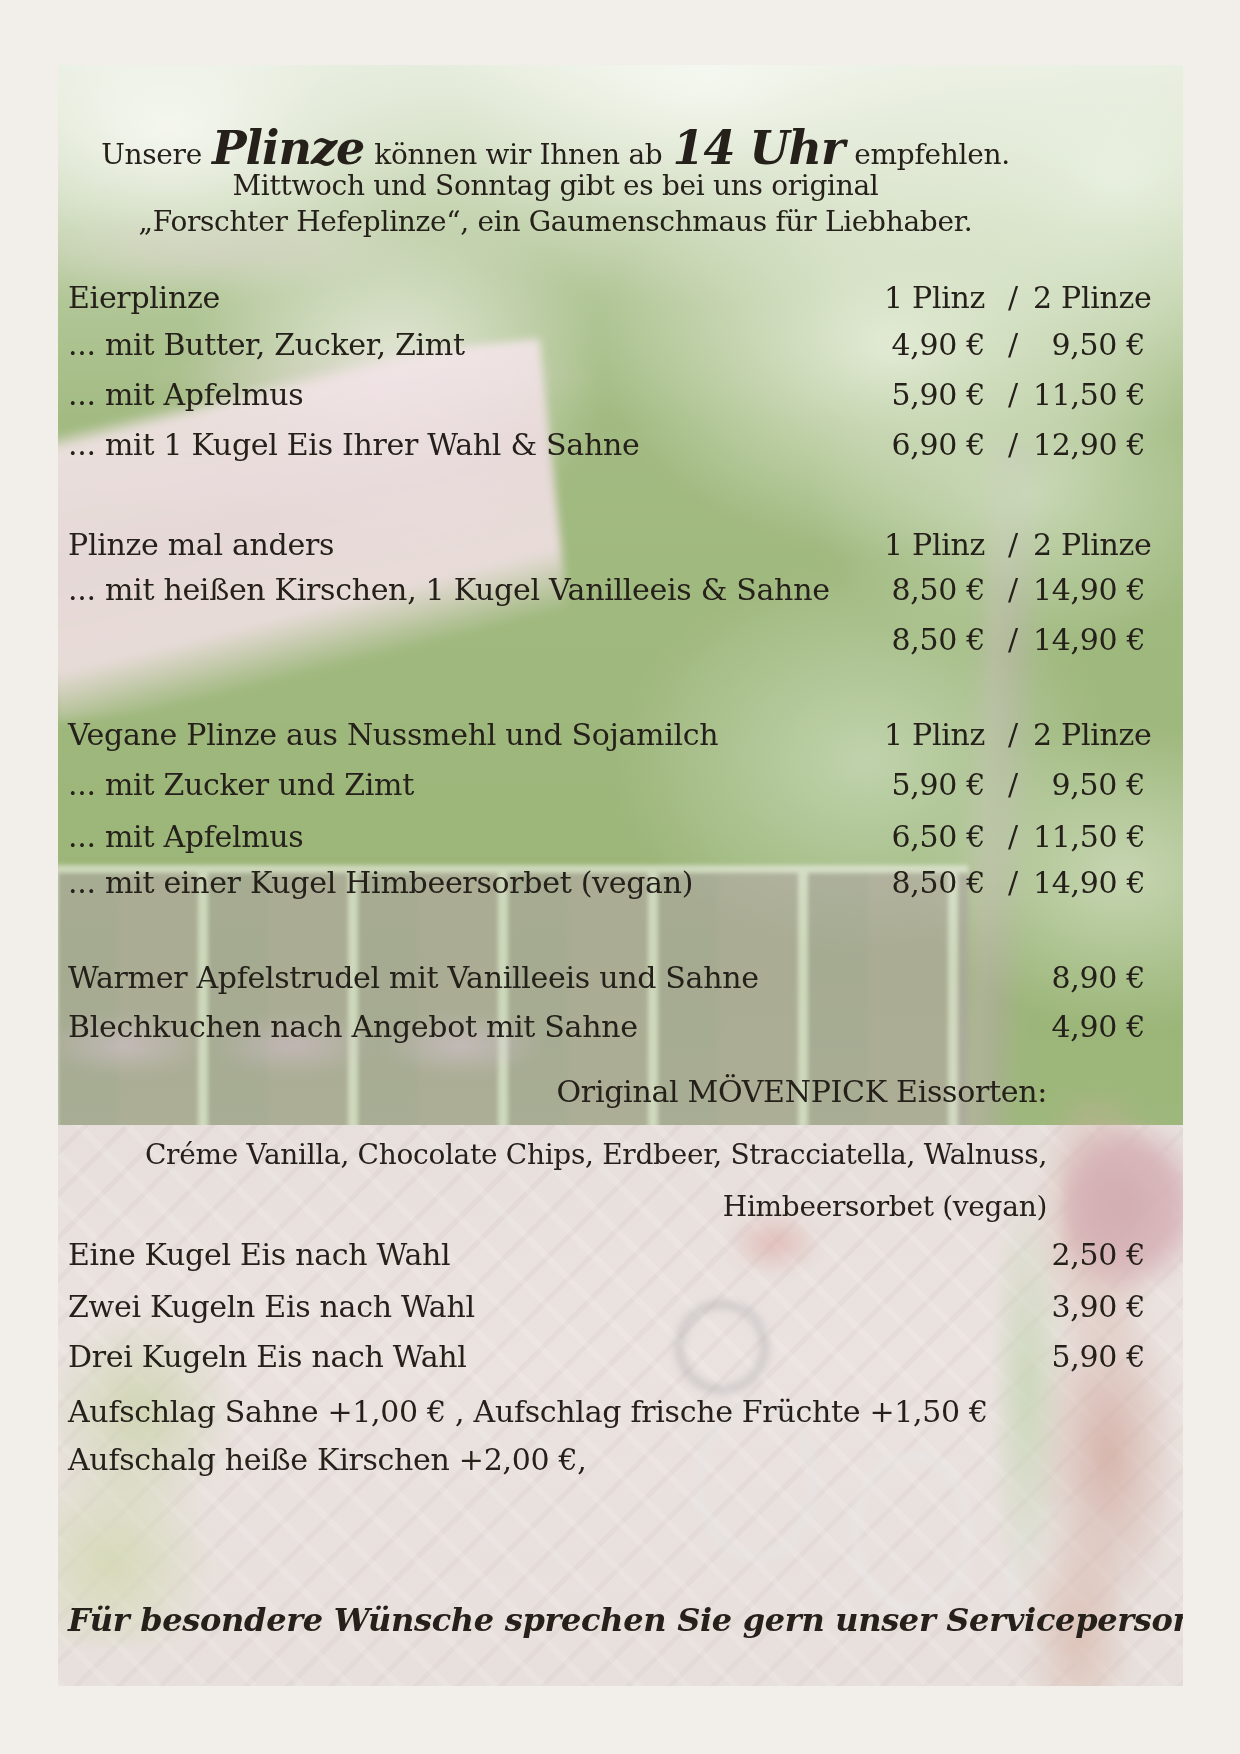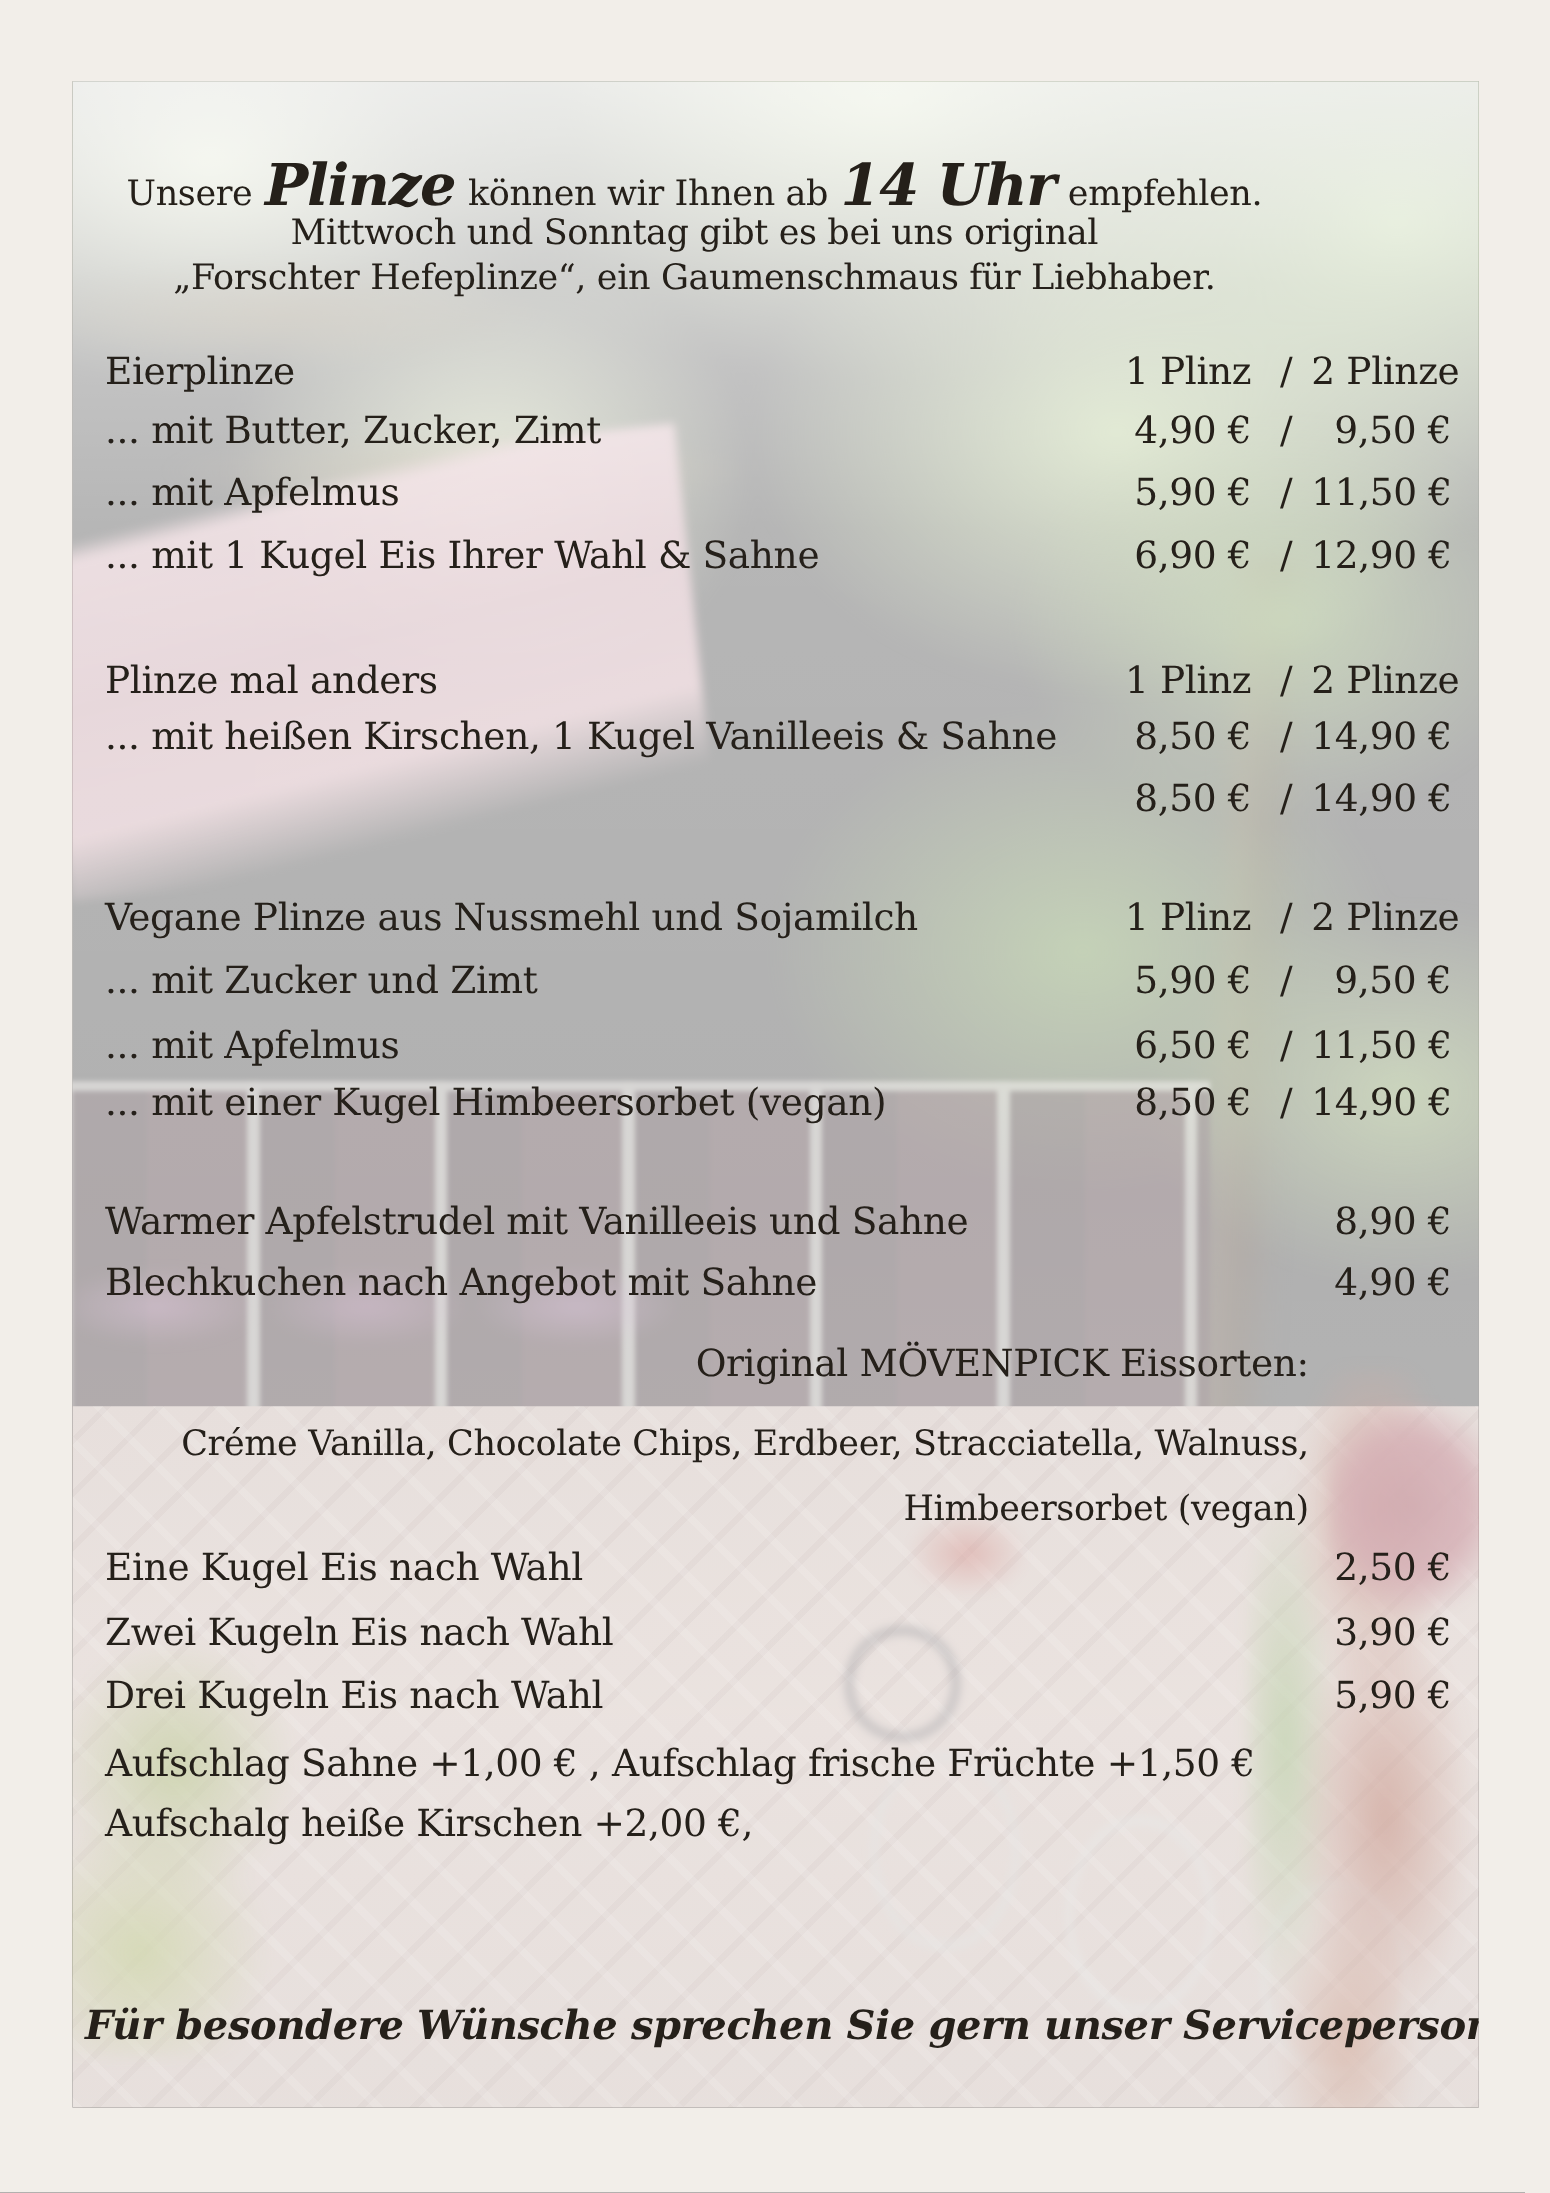--- a/index.html
+++ b/index.html
@@ -7,21 +7,21 @@
     width:1240px;height:1754px;
     background:#f2eee9;
     font-family:"DejaVu Serif","Liberation Serif",serif;
     color:#25201a;
     position:relative;
     overflow:hidden;
   }
   
   .photo{
     position:absolute;left:58px;top:65px;width:1125px;height:1621px;
-    background:#737373;overflow:hidden;
+    background:#4d7c0f;overflow:hidden;
   }
   .photo .decor{position:absolute;pointer-events:none;}
   .bg-foliage-top{
     left:-40px;top:-60px;width:1250px;height:620px;filter:blur(7px);
     background:
       radial-gradient(ellipse 420px 260px at 12% 20%, #d9e0c6 0%, rgba(217,224,198,0) 70%),
       radial-gradient(ellipse 560px 320px at 55% 12%, #ccd8b2 0%, rgba(204,216,178,0) 70%),
       radial-gradient(ellipse 520px 380px at 88% 28%, #b9cf9d 0%, rgba(185,207,157,0) 68%),
       radial-gradient(ellipse 420px 300px at 70% 55%, #c2d3a6 0%, rgba(194,211,166,0) 70%),
       radial-gradient(ellipse 300px 260px at 30% 60%, #cbd2b4 0%, rgba(203,210,180,0) 70%);
@@ -114,21 +114,21 @@
       radial-gradient(circle 70px at 40% 70%, rgba(0,0,0,0) 55%, #4a4a52 58%, #4a4a52 64%, rgba(0,0,0,0) 67%),
       radial-gradient(ellipse 70px 50px at 60% 30%, #b8453c 0%, rgba(184,69,60,0) 70%);
   }
   .bg-overlay{
     left:0;top:0;width:1125px;height:1621px;
     background:
       linear-gradient(180deg, rgba(255,255,255,.82) 0%, rgba(255,255,255,.62) 10%, rgba(255,255,255,.48) 22%, rgba(255,255,255,.44) 55%, rgba(255,255,255,.5) 100%);
   }
   
   .content{position:absolute;left:10px;top:0;width:1087px;height:1621px;font-size:30px;letter-spacing:-0.3px;}
-  .row{position:absolute;left:16px;width:1077px;height:40px;line-height:40px;white-space:nowrap;}
+  .row{position:absolute;left:0;width:1077px;height:40px;line-height:40px;white-space:nowrap;}
   .row .item{position:absolute;left:0;}
   .row .p1{position:absolute;right:160px;width:150px;text-align:right;}
   .row .psep{position:absolute;left:928px;width:34px;text-align:center;}
   .row .p2{position:absolute;right:0;width:112px;text-align:right;}
   .row .psingle{position:absolute;right:0;text-align:right;}
   .center-row{position:absolute;left:4px;width:975px;height:40px;line-height:40px;text-align:right;white-space:nowrap;font-size:28px;}
   .hline{position:absolute;left:0;width:975px;text-align:center;white-space:nowrap;font-size:28px;line-height:40px;height:40px;}
   .hline-big{height:58px;line-height:58px;}
   .h-em{font-size:46px;font-weight:bold;font-style:italic;letter-spacing:-1px;margin:0 10px;}
   .footer-row{position:absolute;left:0;width:1087px;height:52px;line-height:52px;text-align:center;white-space:nowrap;

